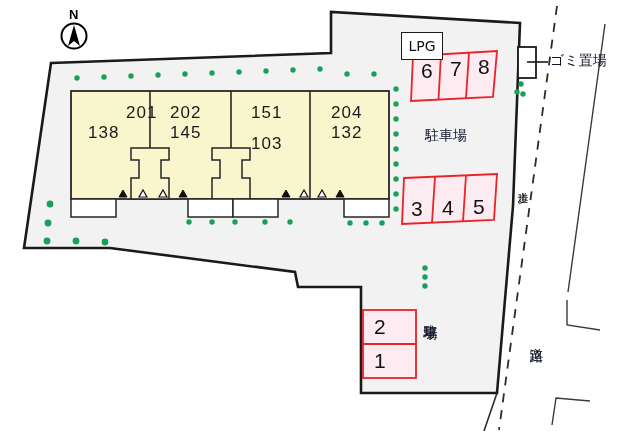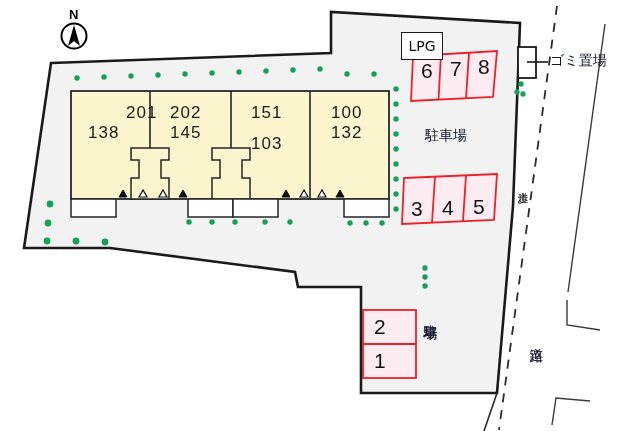--- a/index.html
+++ b/index.html
@@ -206,21 +206,21 @@
 
   <div class="lbl unit-num" style="left:79px; top:104px;margin-left:47px;">201</div>
   <div class="lbl unit-num" style="left:88px; top:124px;">138</div>
 
   <div class="lbl unit-num" style="left:170px; top:104px;">202</div>
   <div class="lbl unit-num" style="left:170px; top:124px;">145</div>
 
   <div class="lbl unit-num" style="left:251px; top:104px;">151</div>
   <div class="lbl unit-num" style="left:251px; top:124px;margin-top:11px;">103</div>
 
-  <div class="lbl unit-num" style="left:331px; top:104px;">100</div>
+  <div class="lbl unit-num" style="left:331px; top:104px;">204</div>
   <div class="lbl unit-num" style="left:331px; top:124px;">132</div>
 
   <div class="boxlabel" style="left:353px; top:32px; width:40px; height:26px; font-size:14px;margin-left:48px;">LPG</div>
 
   <div class="lbl jp" style="left:550px; top:53px;">ゴミ置場</div>
 
   <div class="lbl stall-num" style="left:421px; top:60px;">6</div>
   <div class="lbl stall-num" style="left:450px; top:58px;">7</div>
   <div class="lbl stall-num" style="left:478px; top:56px;">8</div>
 

